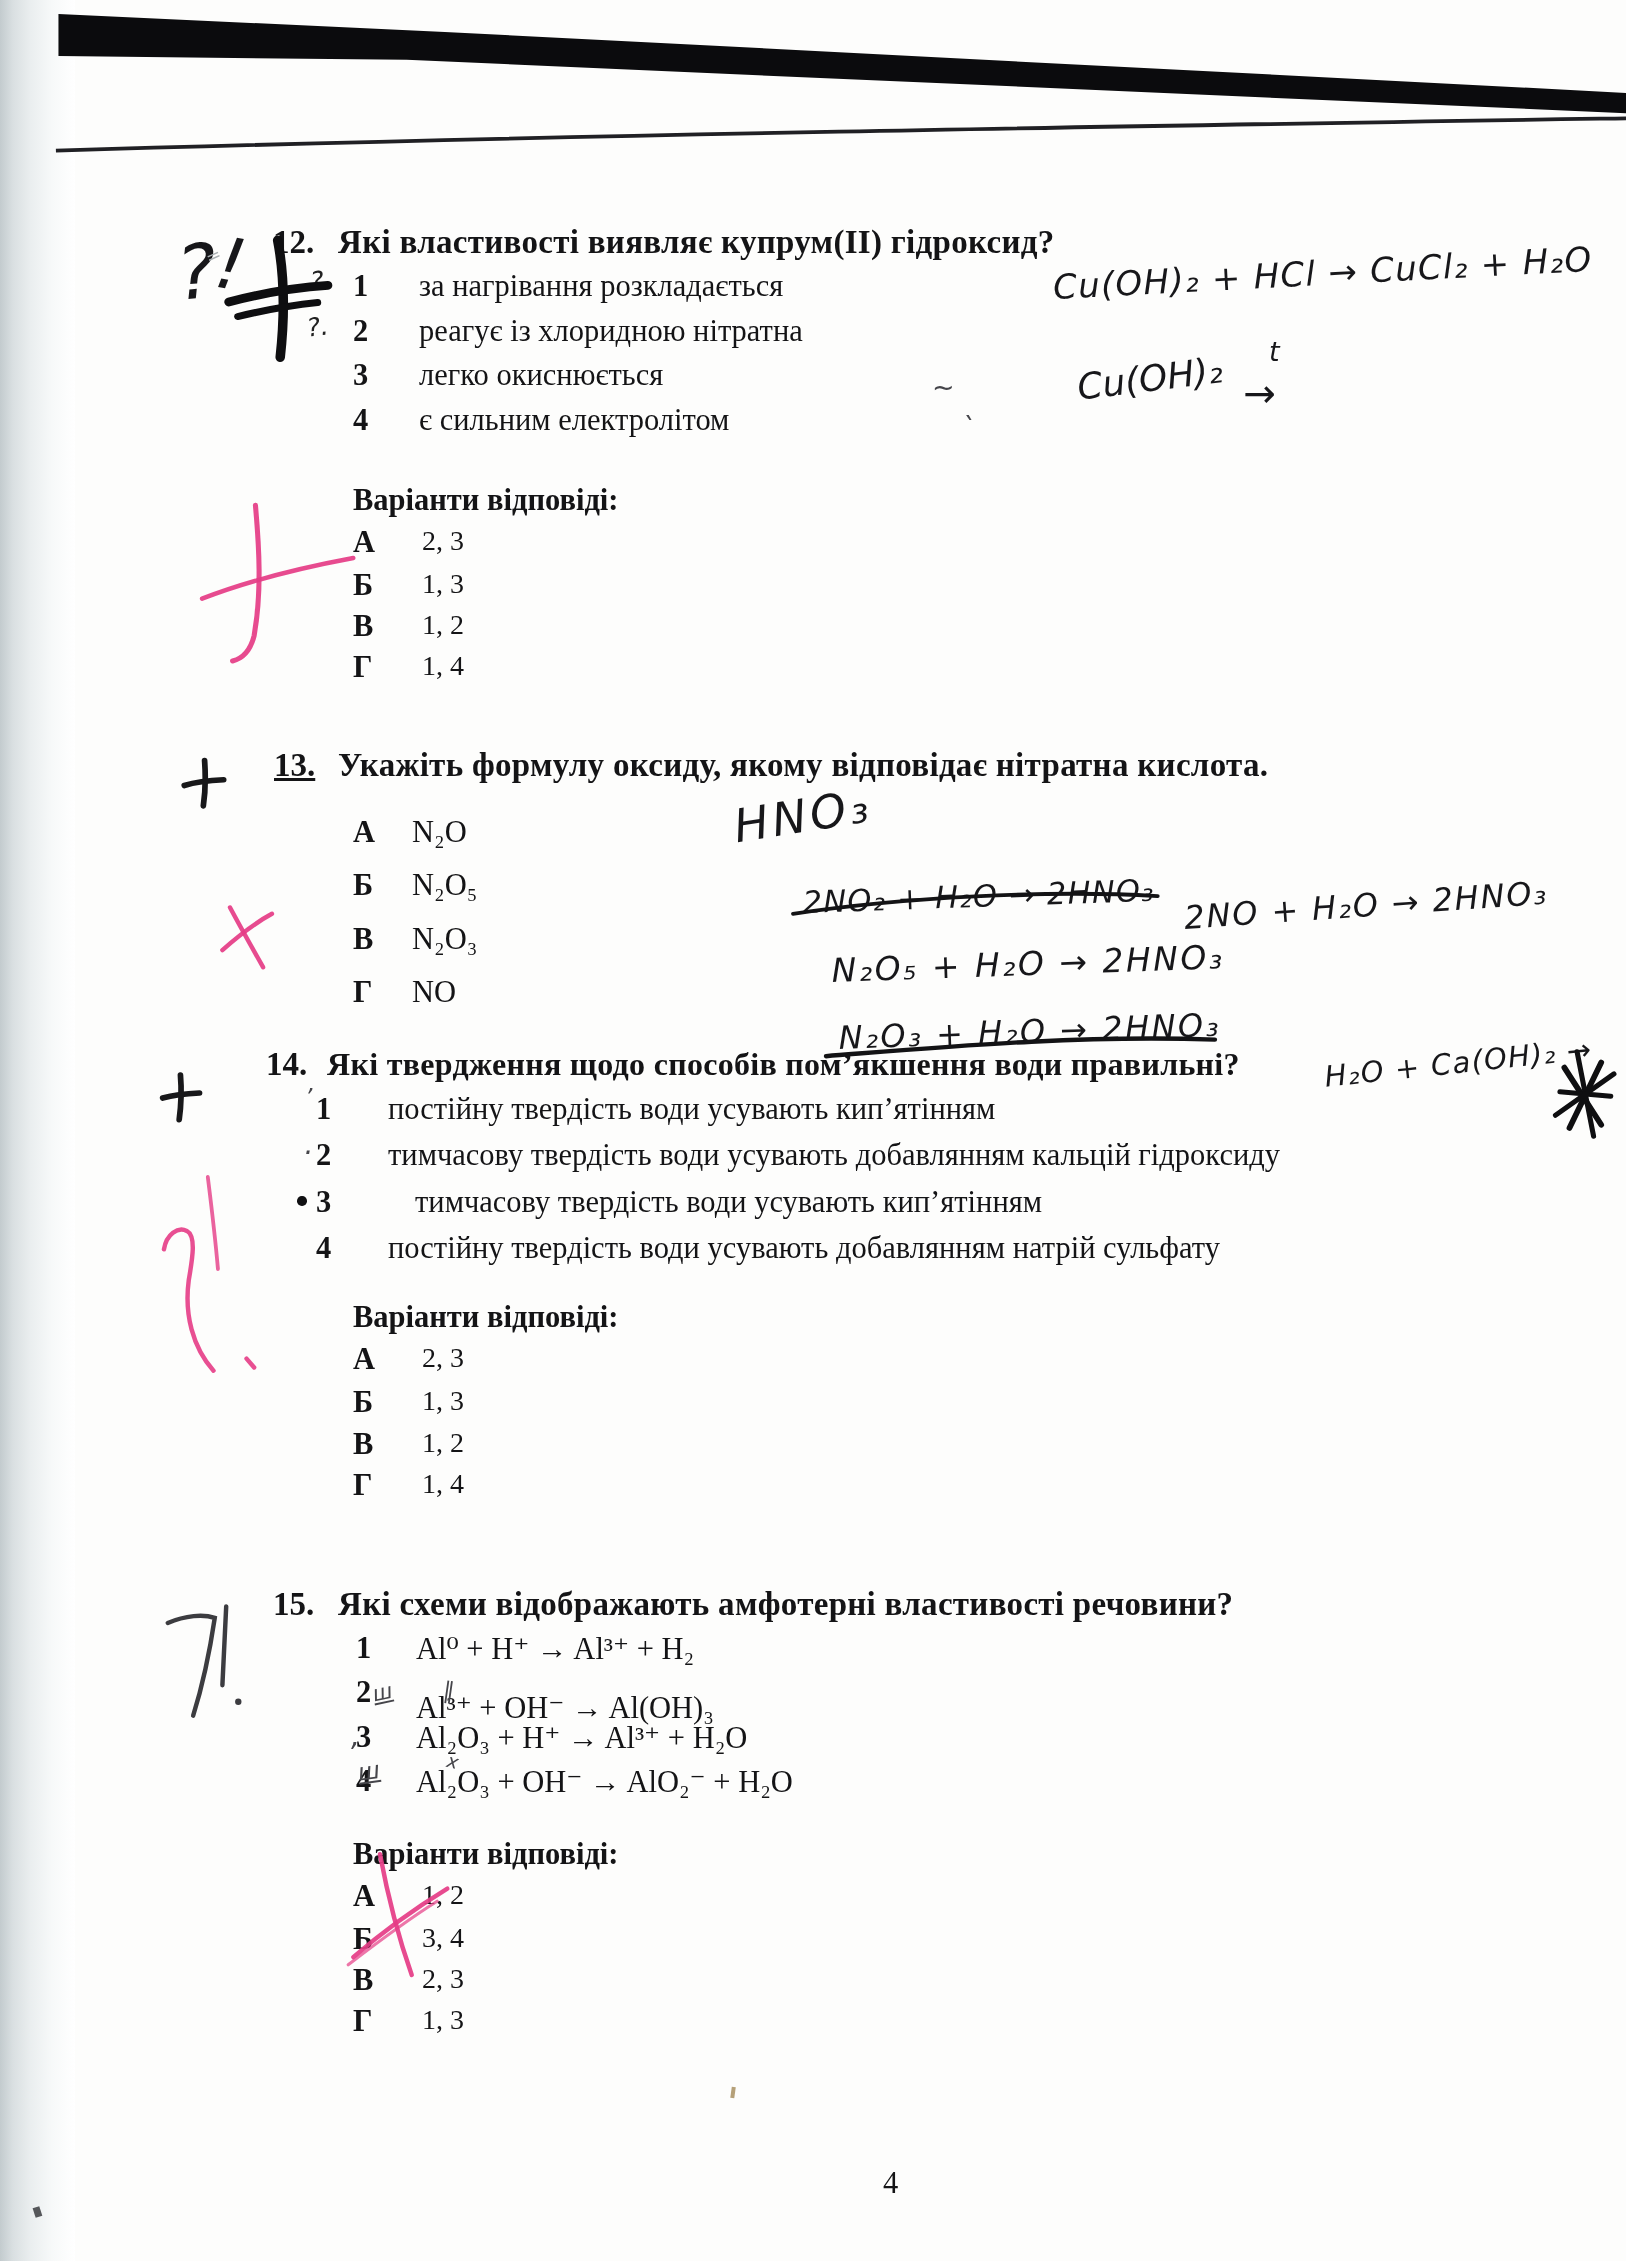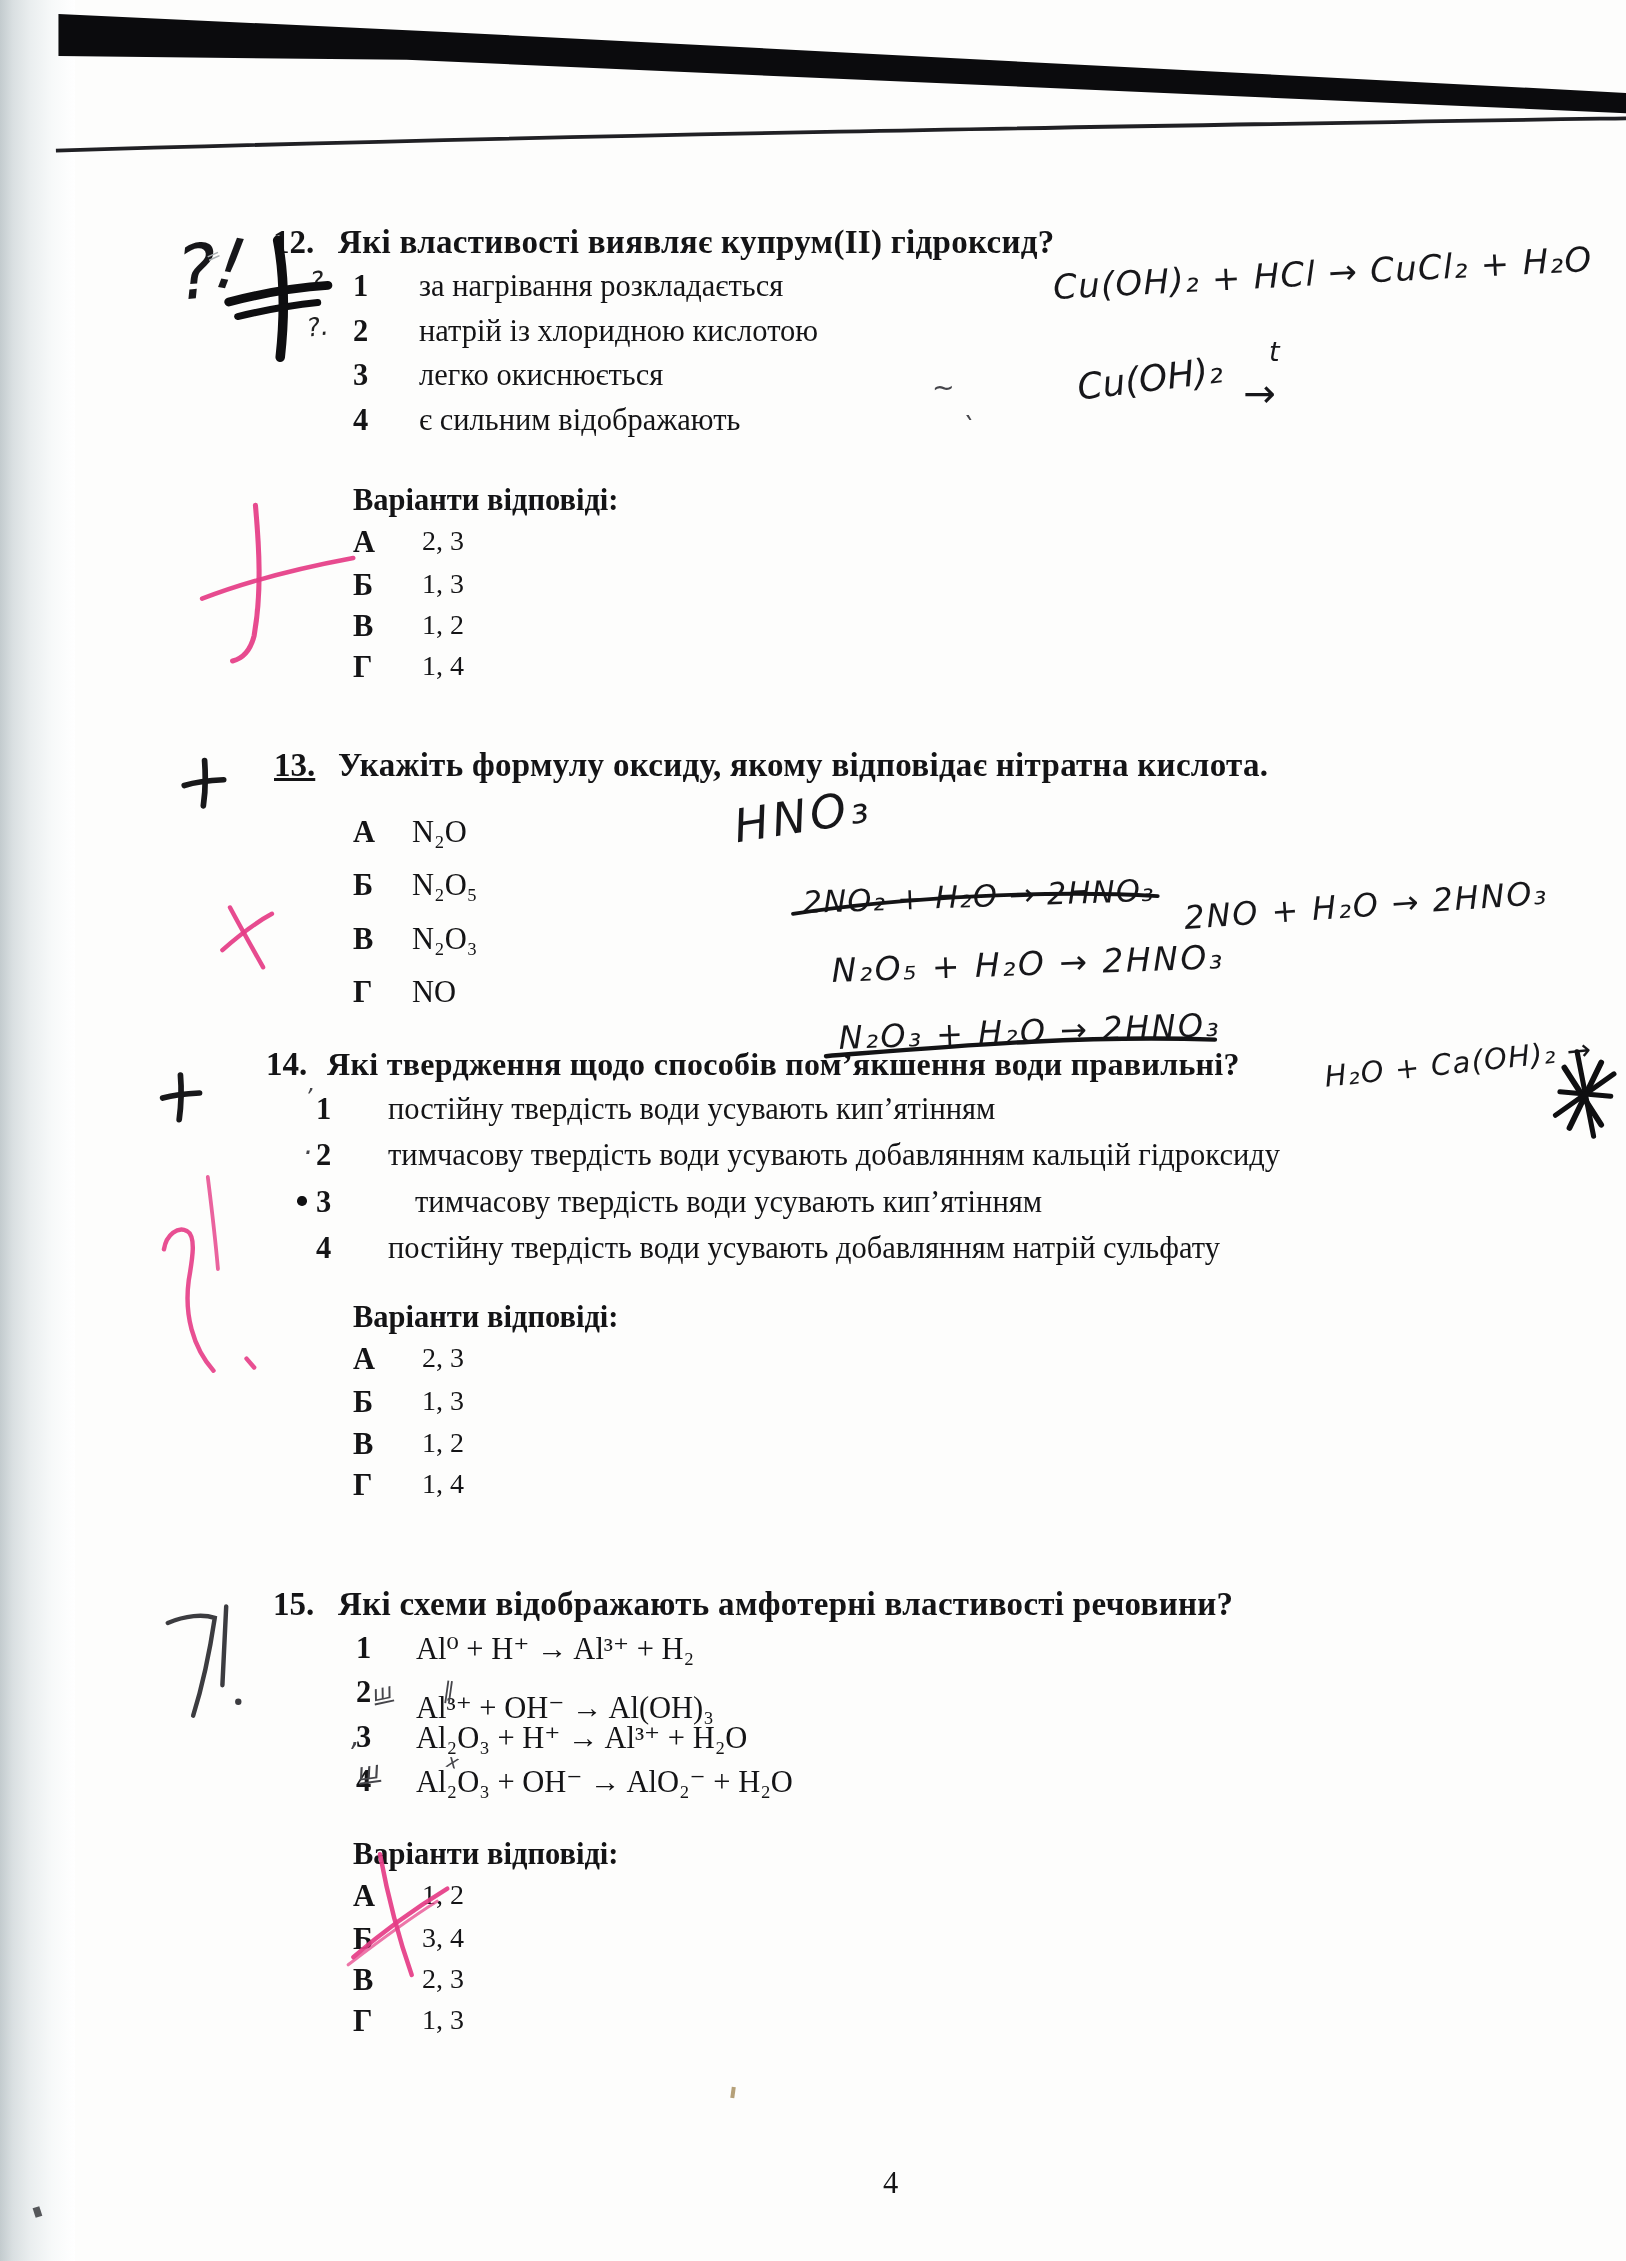--- a/index.html
+++ b/index.html
@@ -34,25 +34,25 @@
   <div class="left-strip"></div>
   <div class="speck-a"></div>
   <div class="speck-b"></div>
 
   <span class="abs qnum" style="left:273px;top:224px;">12.</span>
   <span class="abs qtitle" style="left:338px;top:224px;">Які властивості виявляє купрум(II) гідроксид?</span>
 
   <span class="abs optnum" style="left:353px;top:269px;">1</span>
   <span class="abs opttext" style="left:419px;top:269px;">за нагрівання розкладається</span>
   <span class="abs optnum" style="left:353px;top:314px;">2</span>
-  <span class="abs opttext" style="left:419px;top:314px;">натрій із хлоридною кислотою</span>
+  <span class="abs opttext" style="left:419px;top:314px;">реагує із хлоридною нітратна</span>
   <span class="abs optnum" style="left:353px;top:358px;">3</span>
   <span class="abs opttext" style="left:419px;top:358px;">легко окиснюється</span>
   <span class="abs optnum" style="left:353px;top:403px;">4</span>
-  <span class="abs opttext" style="left:419px;top:403px;">є сильним відображають</span>
+  <span class="abs opttext" style="left:419px;top:403px;">є сильним електролітом</span>
 
   <span class="abs varlabel" style="left:353px;top:483px;">Варіанти відповіді:</span>
   <span class="abs varletter" style="left:353px;top:525px;">А</span>
   <span class="abs varvalue" style="left:422px;top:525px;">2, 3</span>
   <span class="abs varletter" style="left:353px;top:568px;">Б</span>
   <span class="abs varvalue" style="left:422px;top:568px;">1, 3</span>
   <span class="abs varletter" style="left:353px;top:609px;">В</span>
   <span class="abs varvalue" style="left:422px;top:609px;">1, 2</span>
   <span class="abs varletter" style="left:353px;top:650px;">Г</span>
   <span class="abs varvalue" style="left:422px;top:650px;">1, 4</span>

